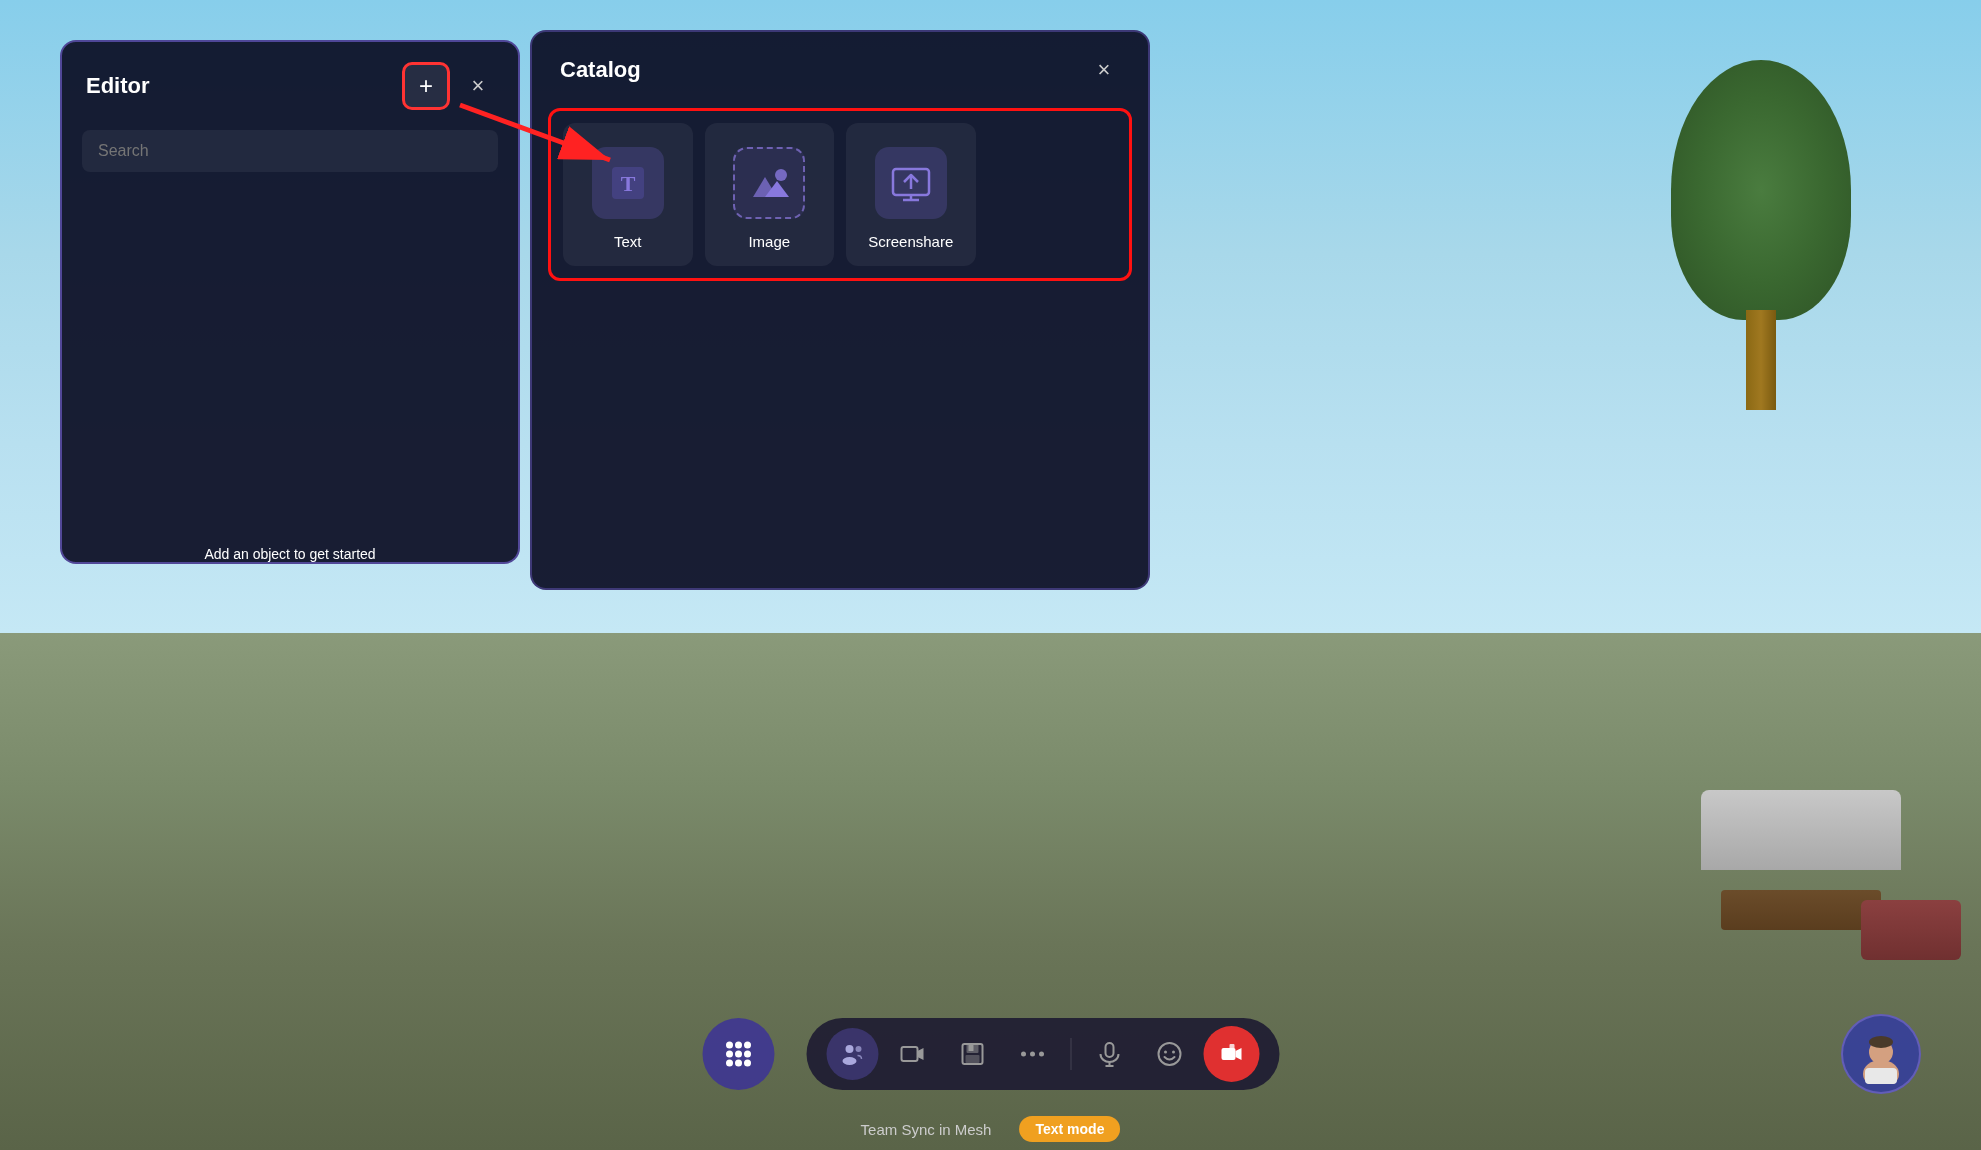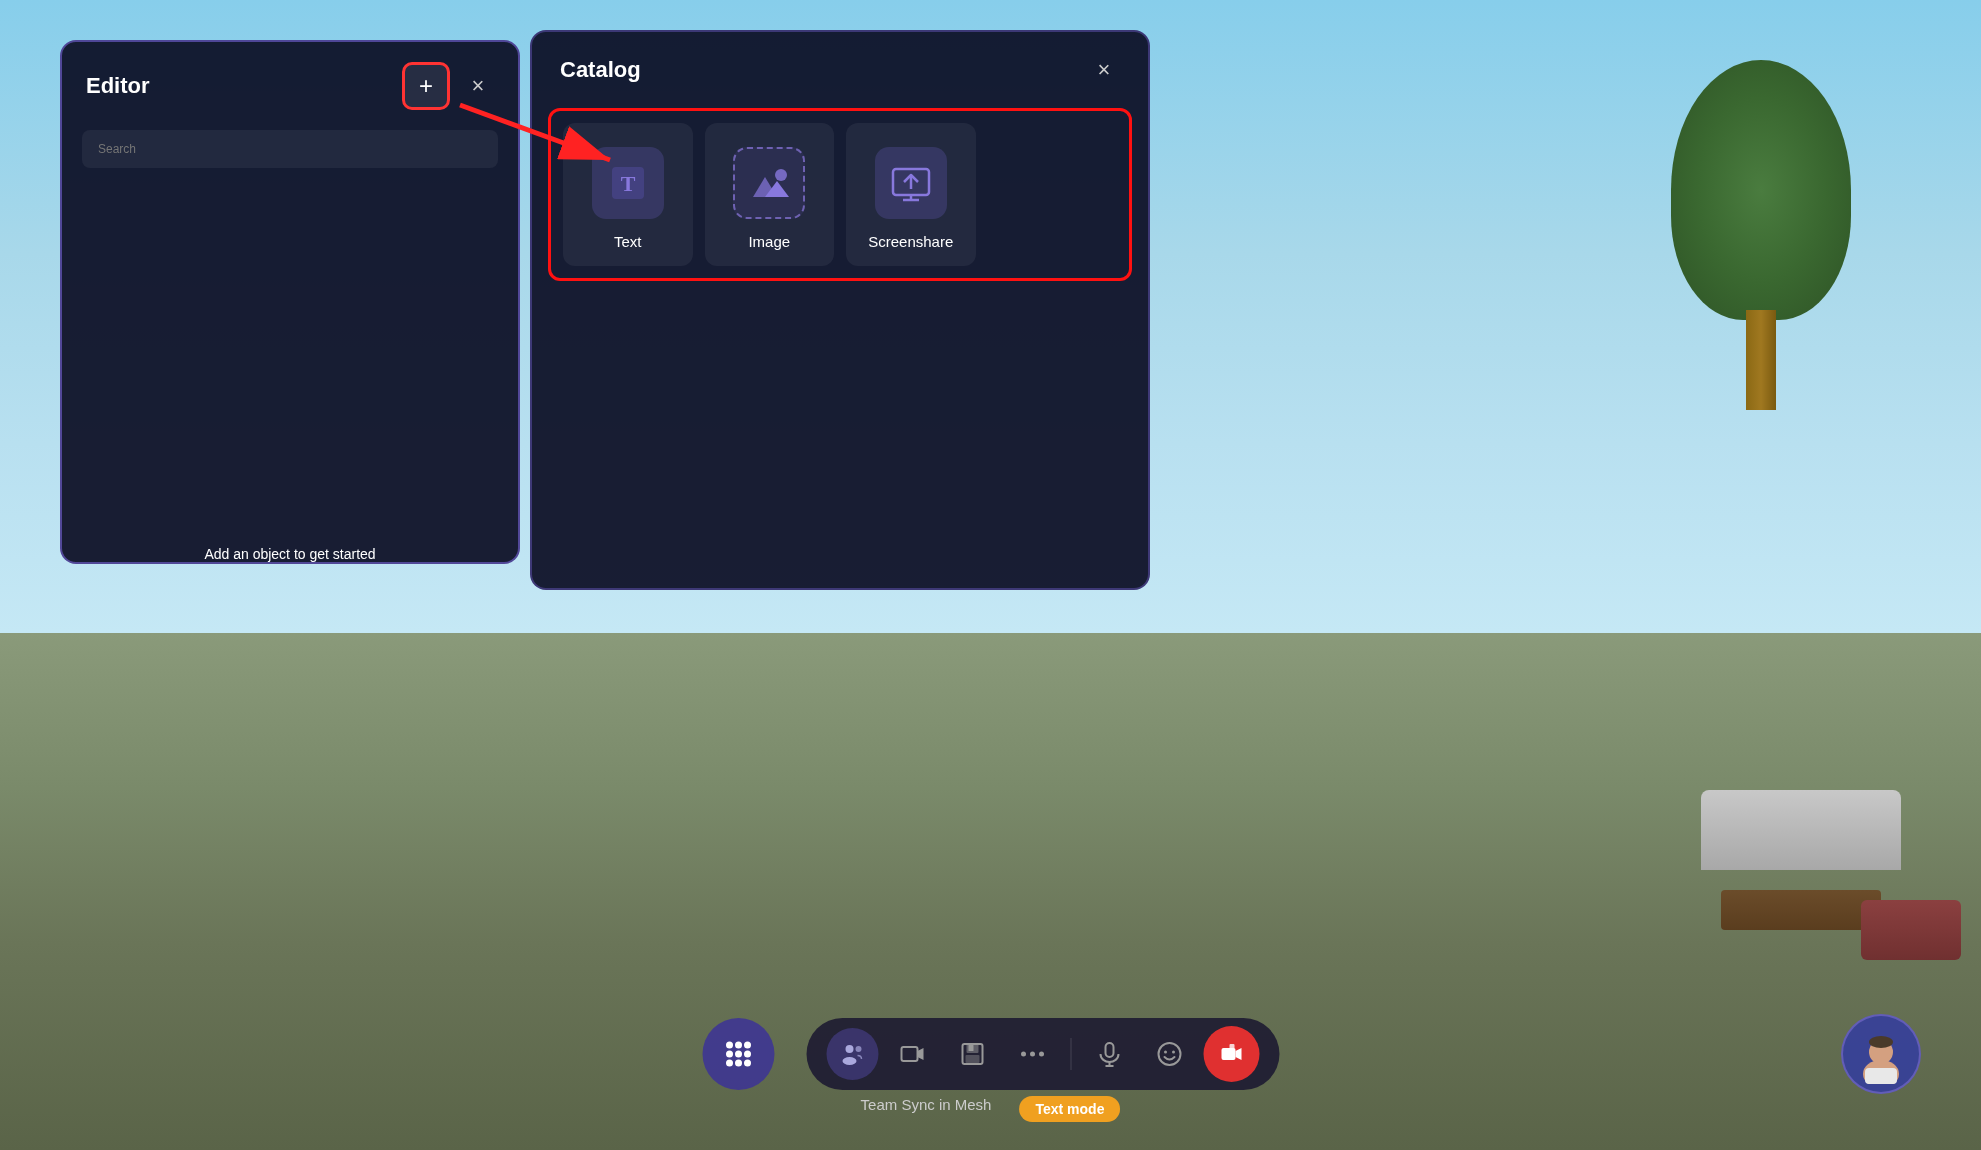--- a/index.html
+++ b/index.html
@@ -163,21 +163,21 @@
       justify-content: center;
     }
 
     .editor-search {
       margin: 0 20px 16px;
       padding: 12px 16px;
       background: rgba(255,255,255,0.06);
       border: none;
       border-radius: 8px;
       color: #888888;
-      font-size: 12px;
+      font-size: 16px;
       outline: none;
       width: calc(100% - 40px);
     }
 
     .editor-empty {
       flex: 1;
       display: flex;
       align-items: flex-end;
       justify-content: center;
       color: #ffffff;
@@ -362,25 +362,26 @@
       align-items: center;
       justify-content: center;
       z-index: 20;
       cursor: pointer;
       overflow: hidden;
     }
 
     
     .status-bar {
       position: absolute;
-      bottom: 28px;
+      bottom: 8px;
       left: 50%;
       transform: translateX(-50%);
       z-index: 20;
       display: flex;
+      align-items: center;
       gap: 28px;
     }
 
     .status-text {
       color: #cccccc;
       font-size: 15px;
     }
 
     .edit-mode-badge {
       background: #f0a020;

